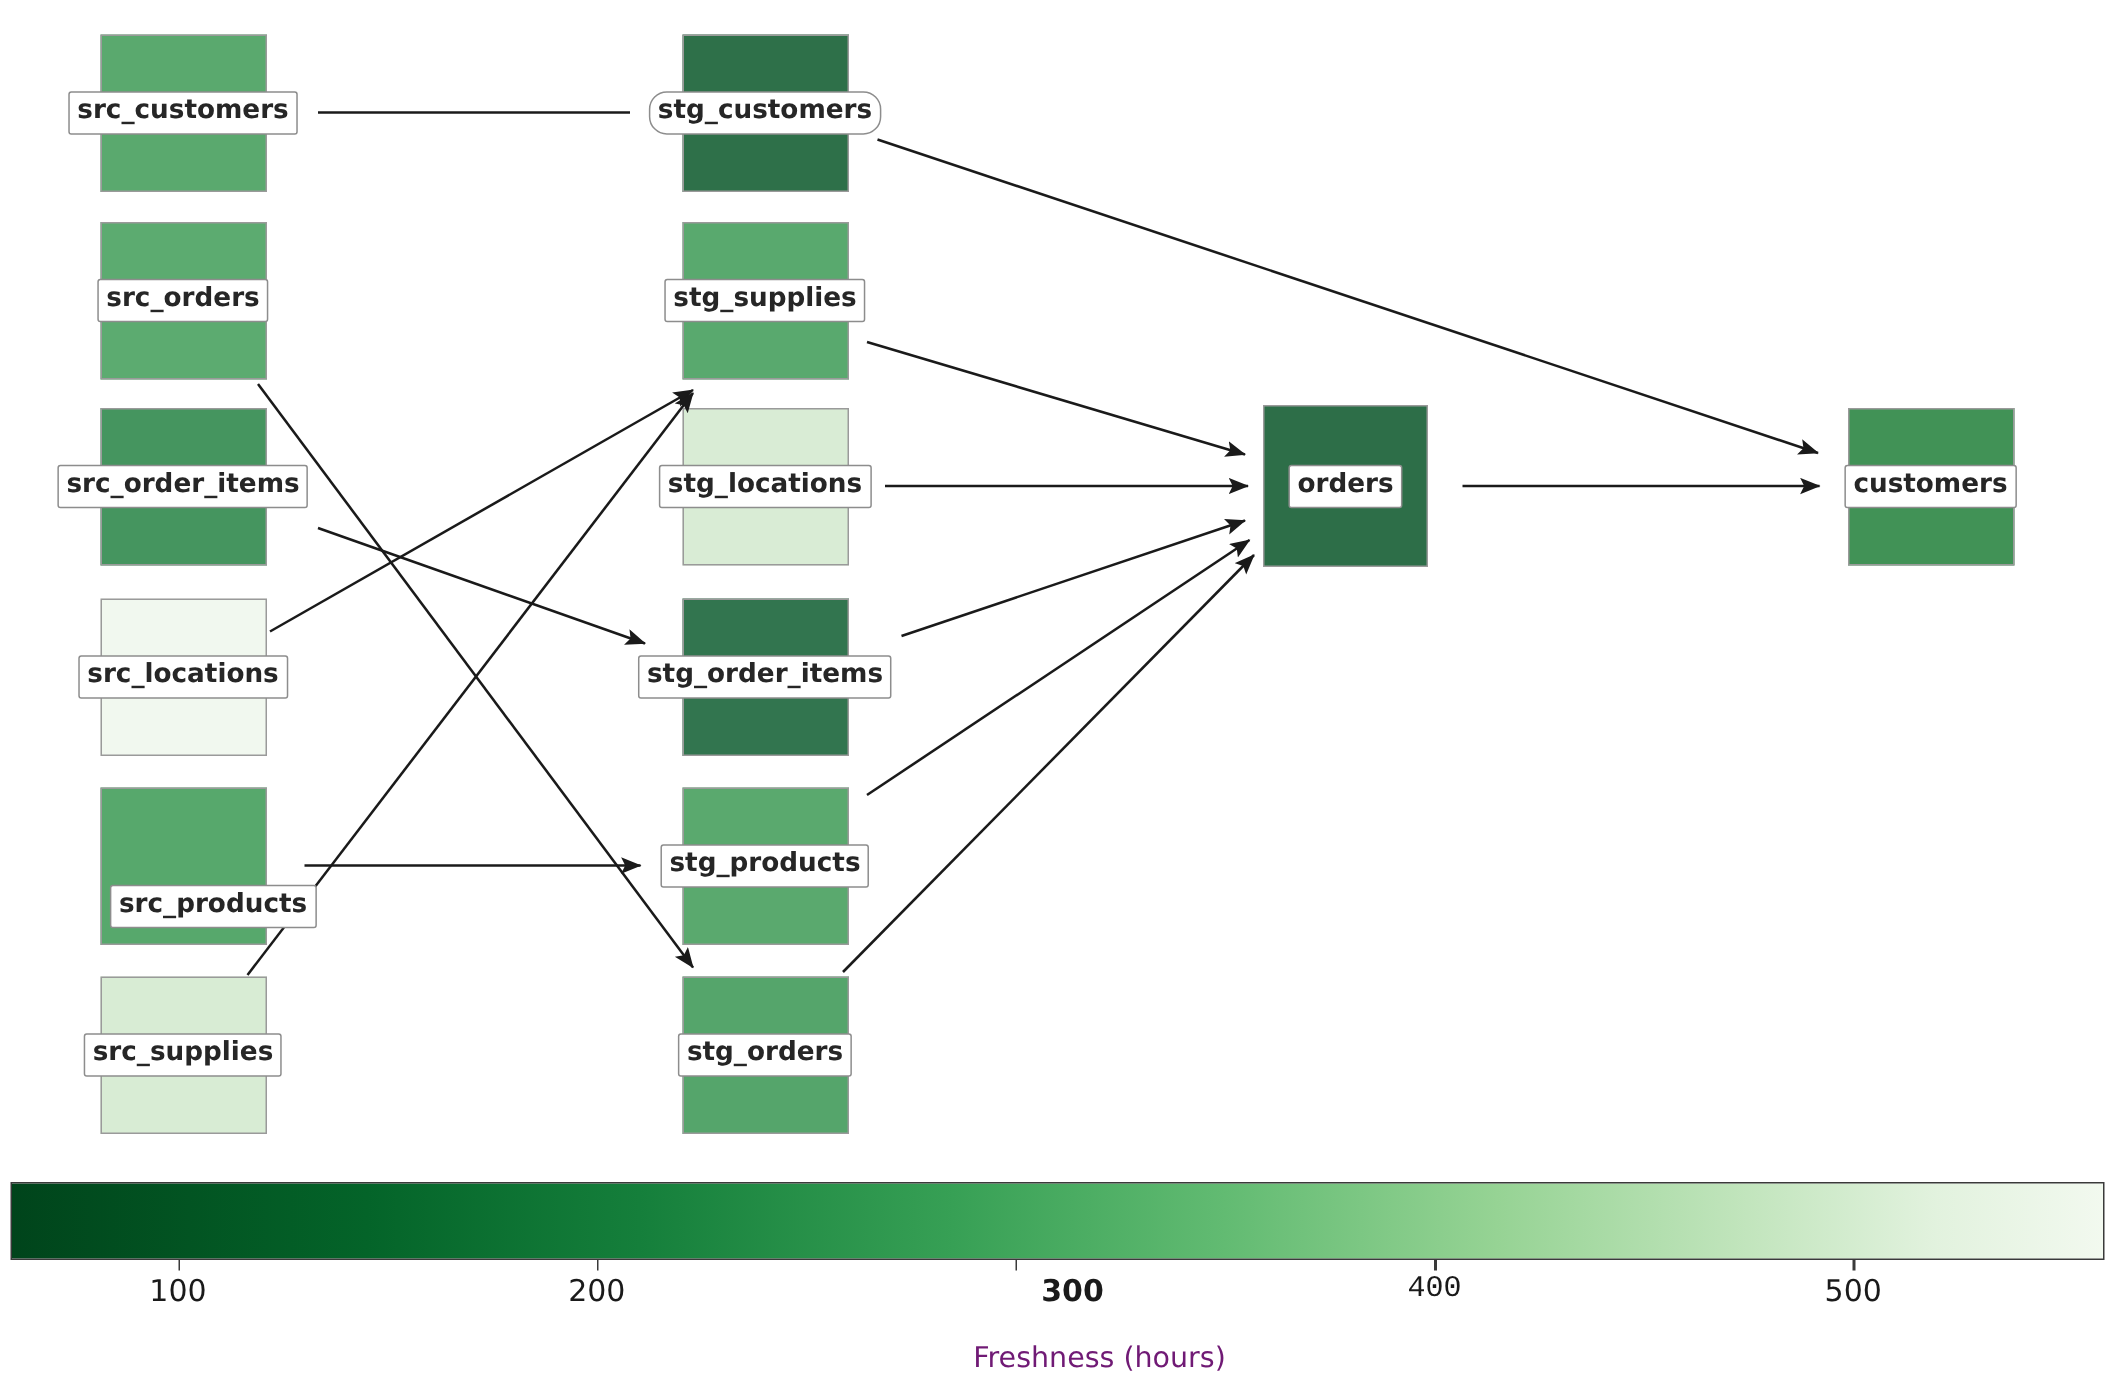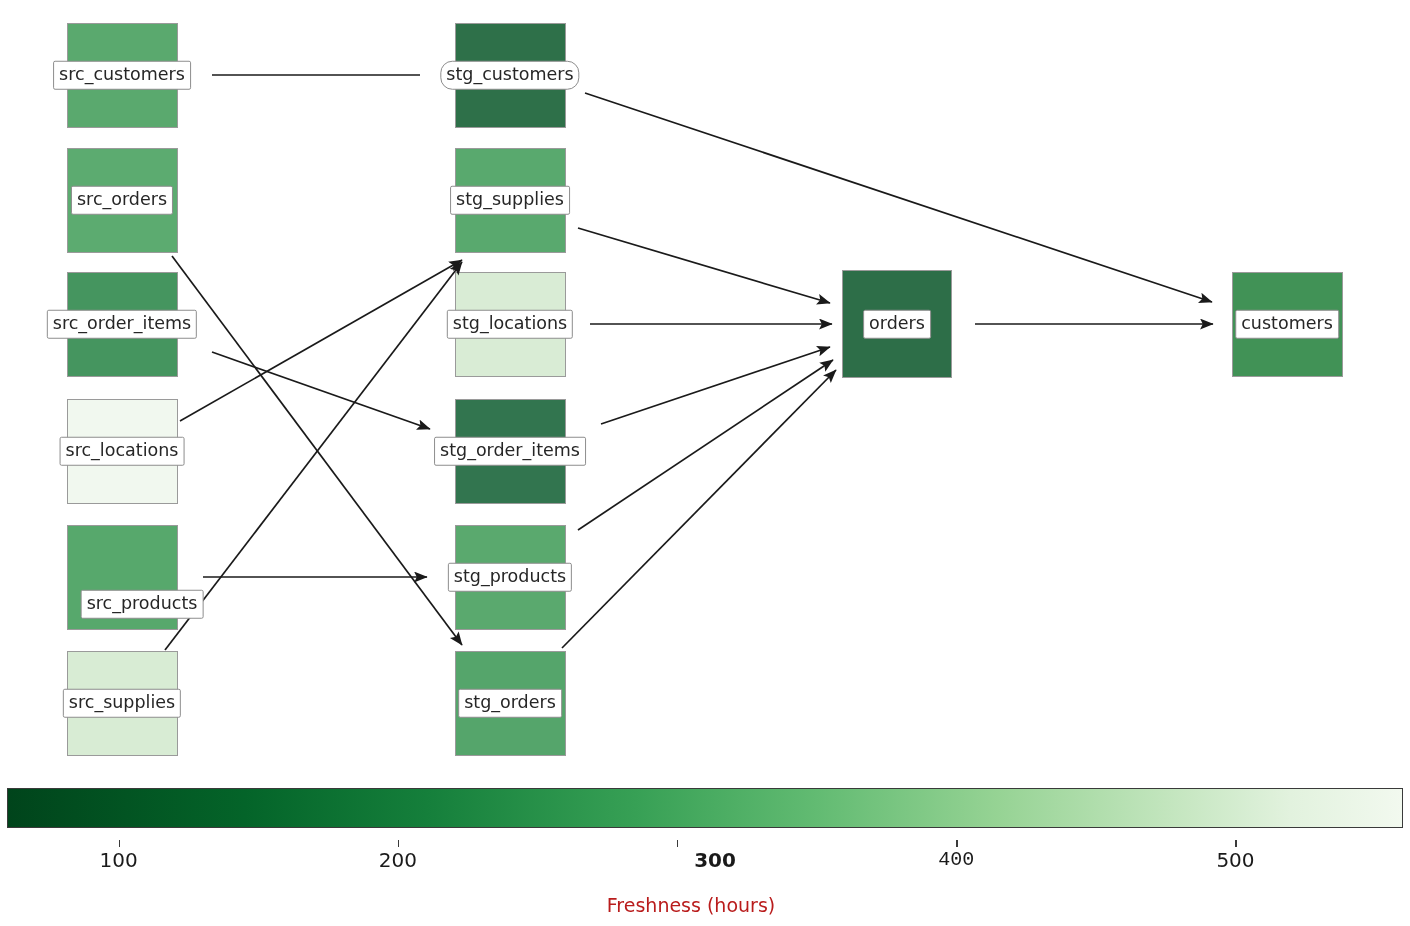--- a/index.html
+++ b/index.html
@@ -26,42 +26,42 @@
     border: 1px solid #9a9a9a;
   }
   .node-label {
     position: absolute;
     box-sizing: border-box;
     background: #ffffff;
     border: 1px solid #8d8d8d;
     border-radius: 2px;
     color: #262626;
     font-family: "DejaVu Sans", sans-serif;
-    font-weight: normal;
+    font-weight: bold;
     font-size: 17.5px;
     line-height: 1;
     padding: 4px 5px 5px 5px;
     white-space: nowrap;
     transform: translate(-50%, -50%);
     text-align: center;
   }
   #edges {
     position: absolute;
     left: 0; top: 0;
     width: 1410px;
     height: 926px;
     pointer-events: none;
   }
   
   #colorbar-wrap {
     position: absolute;
     left: 7px;
     top: 788px;
     width: 1396px;
-    height: 40px;
+    height: 52px;
     text-align: center;
   }
   #colorbar {
     position: absolute;
     left: 0; top: 0;
     width: 100%;
     height: 100%;
     box-sizing: border-box;
     border: 1.2px solid #3a3a3a;
     background: linear-gradient(to right,
@@ -89,25 +89,25 @@
     top: 60px;
     transform: translateX(-50%);
     font-family: "DejaVu Sans", sans-serif;
     font-size: 20px;
     color: #1a1a1a;
     white-space: nowrap;
   }
   #cb-axis-label {
     position: absolute;
     top: 894px;
-    left: 691px;
+    left: 733px;
     transform: translateX(-50%);
     font-family: "DejaVu Sans", sans-serif;
     font-size: 19px;
-    color: #b91c1c;
+    color: #701a75;
     white-space: nowrap;
   }
 </style>
 </head>
 <body>
 
 <div id="canvas">
 
   <div id="nodes-layer">
       <div class="node" style="left: 66.5px; top: 22.5px; width: 111px; height: 105px; background: rgb(90, 169, 110);"></div>

